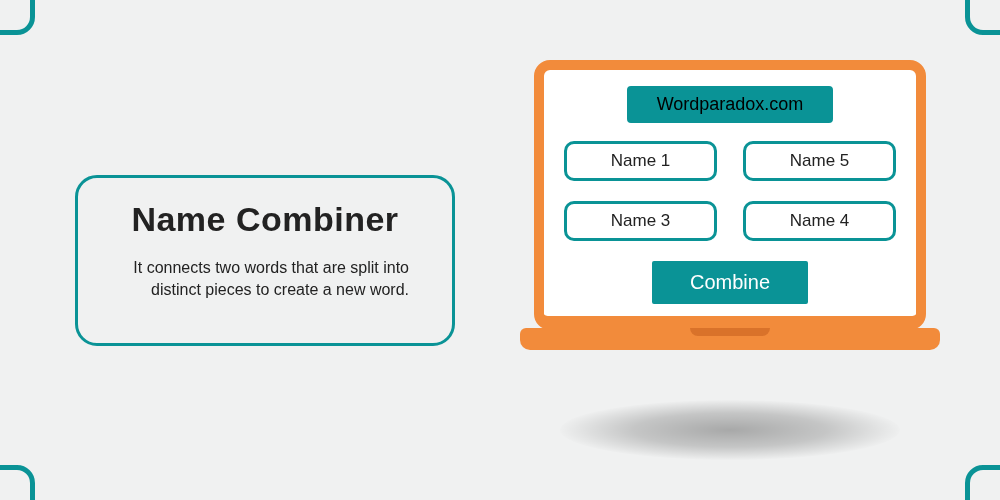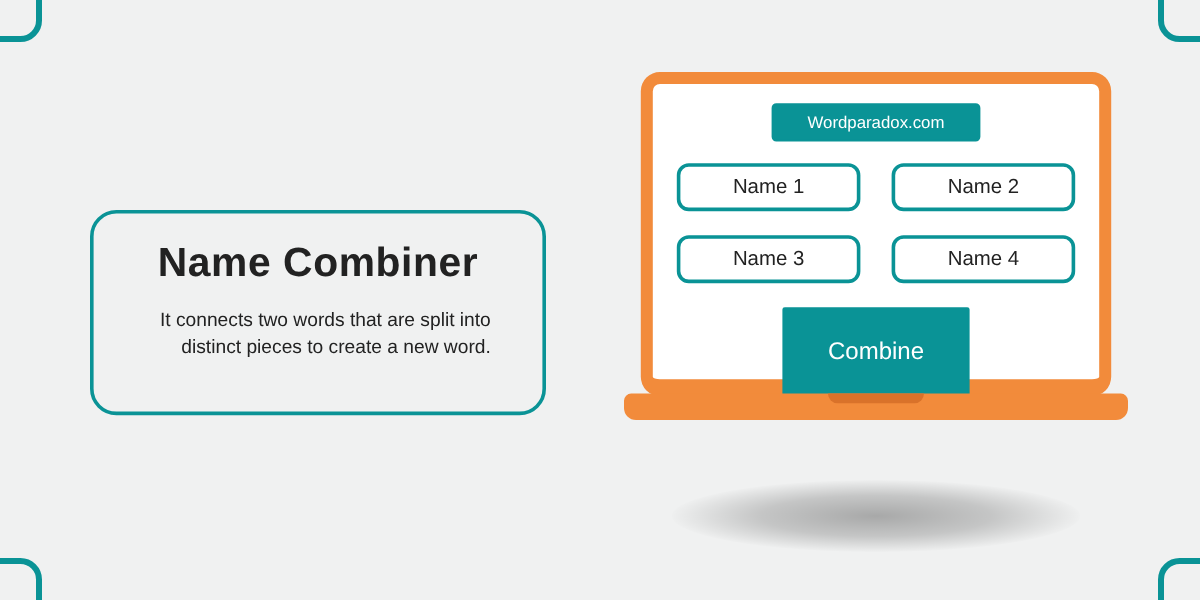--- a/index.html
+++ b/index.html
@@ -68,22 +68,22 @@
     border:10px solid var(--orange);
     border-bottom-width:14px;
     border-radius:16px;
     background:#ffffff;
     box-sizing:border-box;
     display:flex;flex-direction:column;align-items:center;
     padding:16px 20px 12px;
   }
   .site-banner{
     background:var(--teal);
-    color:#ffffff;
-    font-size:14px;
+    color:#000000;
+    font-size:18px;
     padding:6px 28px;
     border-radius:4px;
     border:2px solid var(--teal);
   }
   .name-grid{
     margin-top:18px;
     display:grid;
     grid-template-columns:1fr 1fr;
     gap:20px 26px;
     width:100%;
@@ -96,21 +96,21 @@
     font-size:17px;
     background:#fff;
     cursor:text;
   }
   .combine-btn{
     margin-top:20px;
     background:var(--teal);
     border:2px solid var(--teal);
     color:#fff;
     font-size:20px;
-    padding:24px 36px;
+    padding:8px 36px;
     cursor:pointer;
     font-family:inherit;
     border-radius:2px;
   }
   .laptop-base{
     position:relative;
     width:420px;height:22px;
     background:var(--orange);
     border-radius:6px 6px 10px 10px;
     margin-top:-2px;
@@ -145,21 +145,21 @@
   <h1 class="info-title">Name Combiner</h1>
   <p class="info-desc">It connects two words that are split into distinct pieces to create a new word.</p>
 </div>
 
 <div class="laptop">
   <div class="screen-outer">
     <div class="site-banner">Wordparadox.com</div>
 
     <div class="name-grid">
       <div class="name-box">Name 1</div>
-      <div class="name-box">Name 2</div>
+      <div class="name-box">Name 5</div>
       <div class="name-box">Name 3</div>
       <div class="name-box">Name 4</div>
     </div>
 
     <button class="combine-btn">Combine</button>
   </div>
   <div class="laptop-base">
     <div class="laptop-notch"></div>
   </div>
 </div>

